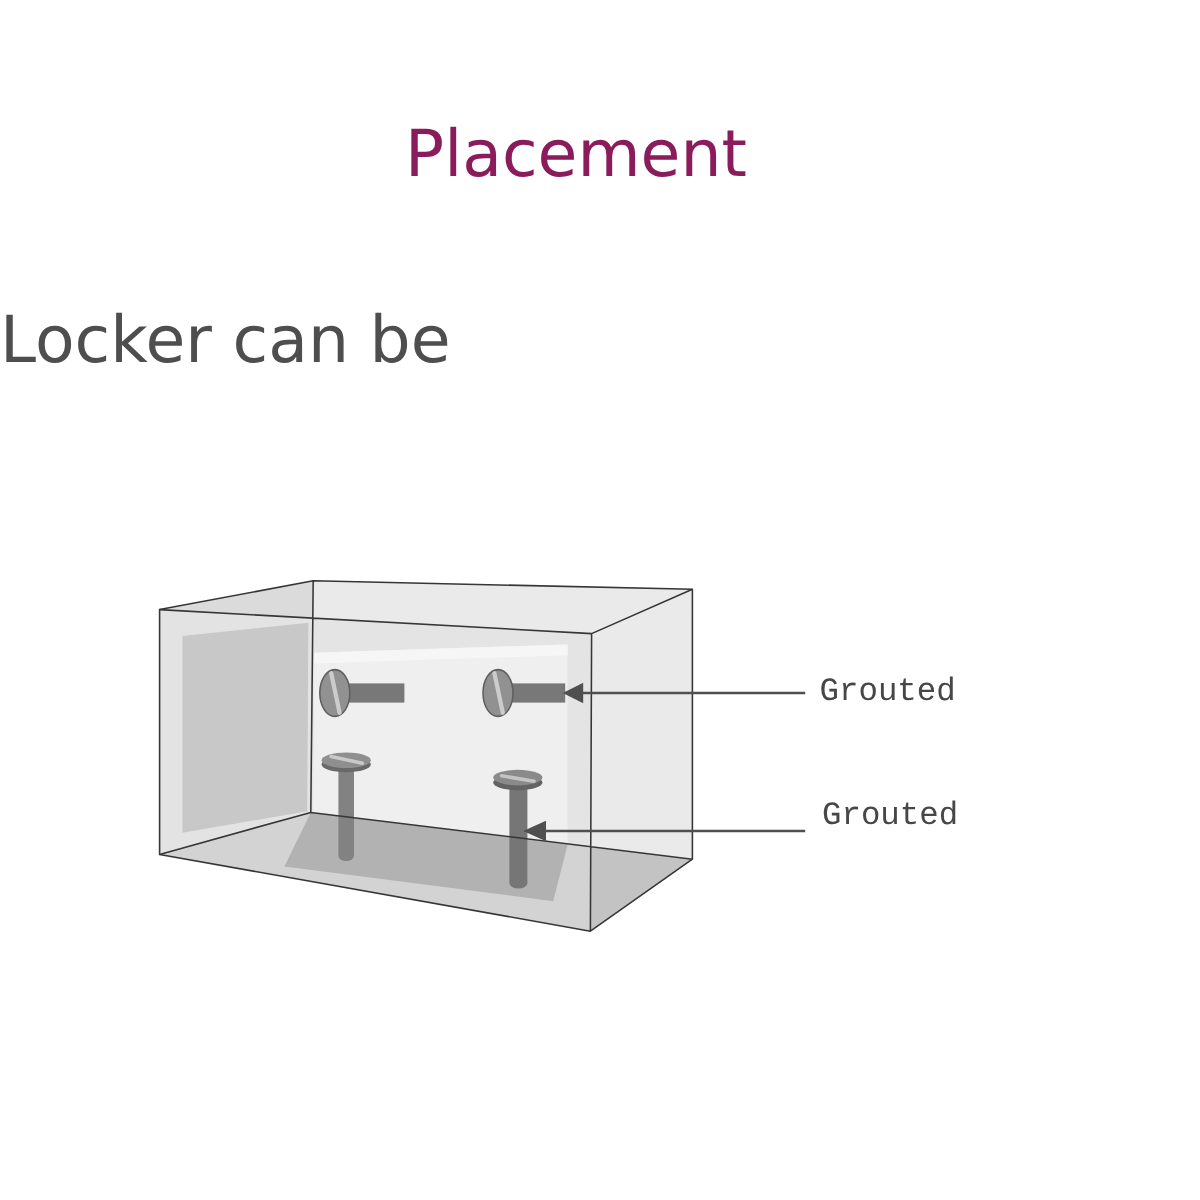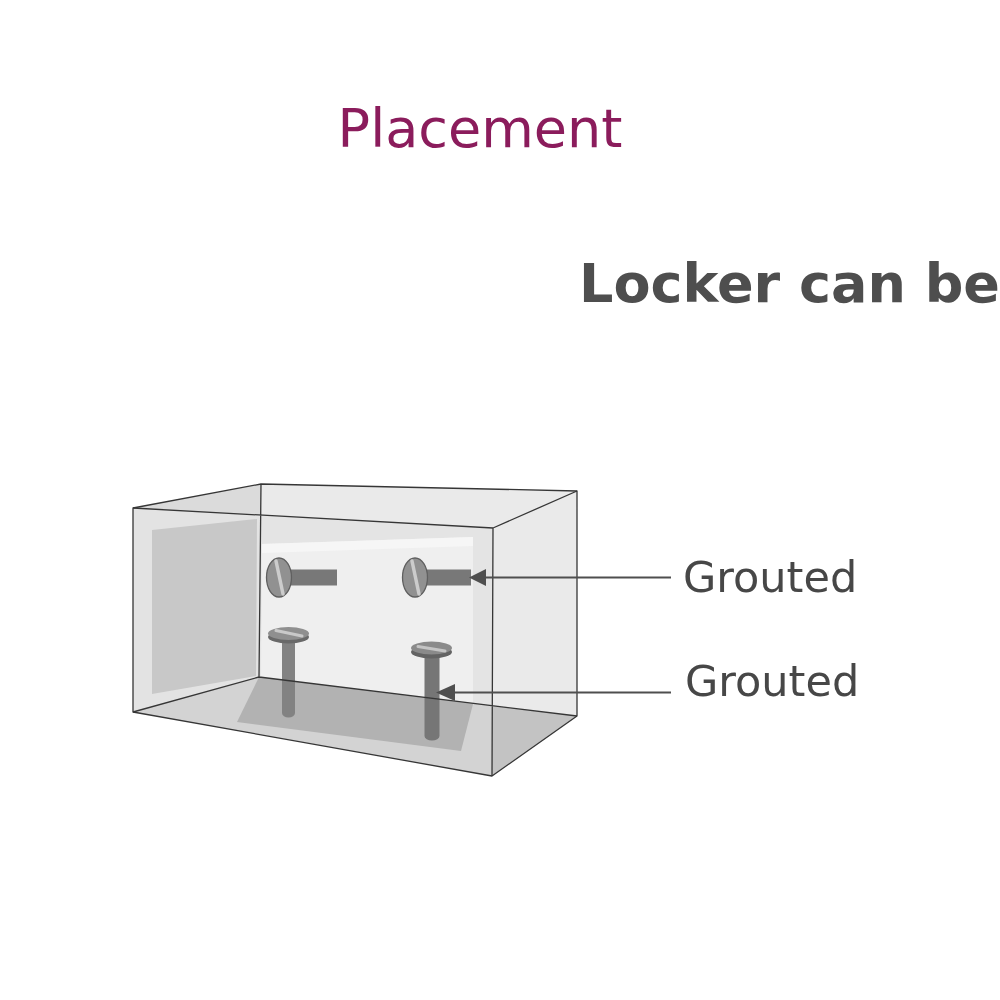--- a/index.html
+++ b/index.html
@@ -1,23 +1,23 @@
 <!DOCTYPE html>
 <html style="--title: #8b1c5c; --subtitle: #4e4e4e; --label: #474747; --arrow: #4f4f4f; --edge: #363636;"><head>
 <meta charset="utf-8">
 <style>
   html,body { margin:0; padding:0; }
   body { width:1000px; height:1000px; background:#ffffff; position:relative; overflow:hidden;
          font-family:"DejaVu Sans", sans-serif; }
   .title { position:absolute; top:97px; left:0; width:960px; text-align:center;
            font-size:54px; font-weight:400; color:var(--title); }
-  .subtitle { position:absolute; top:248px; left:0; width:1000px; text-align:right;
-              font-size:54px; font-weight:700; line-height:71px; color:var(--subtitle); }
+  .subtitle { position:absolute; top:248px; left:0; width:1000px; text-align:left;
+              font-size:54px; font-weight:400; line-height:71px; color:var(--subtitle); }
   .diagram { position:absolute; left:0; top:0; width:1000px; height:1000px; }
-  .callout { position:absolute; font-size:43px; font-weight:400; color:var(--label); line-height:41px; }
+  .callout { position:absolute; font-size:27px; font-weight:400; color:var(--label); line-height:41px;font-family:Liberation Mono, monospace; }
   .callout.grouted { left:683px; top:557px; }
   .callout.anchored { left:685px; top:661px; }
 </style>
 </head>
 <body>
 
 <div class="title">Placement</div>
 
 <div class="subtitle">
   <div>Locker can be</div>

